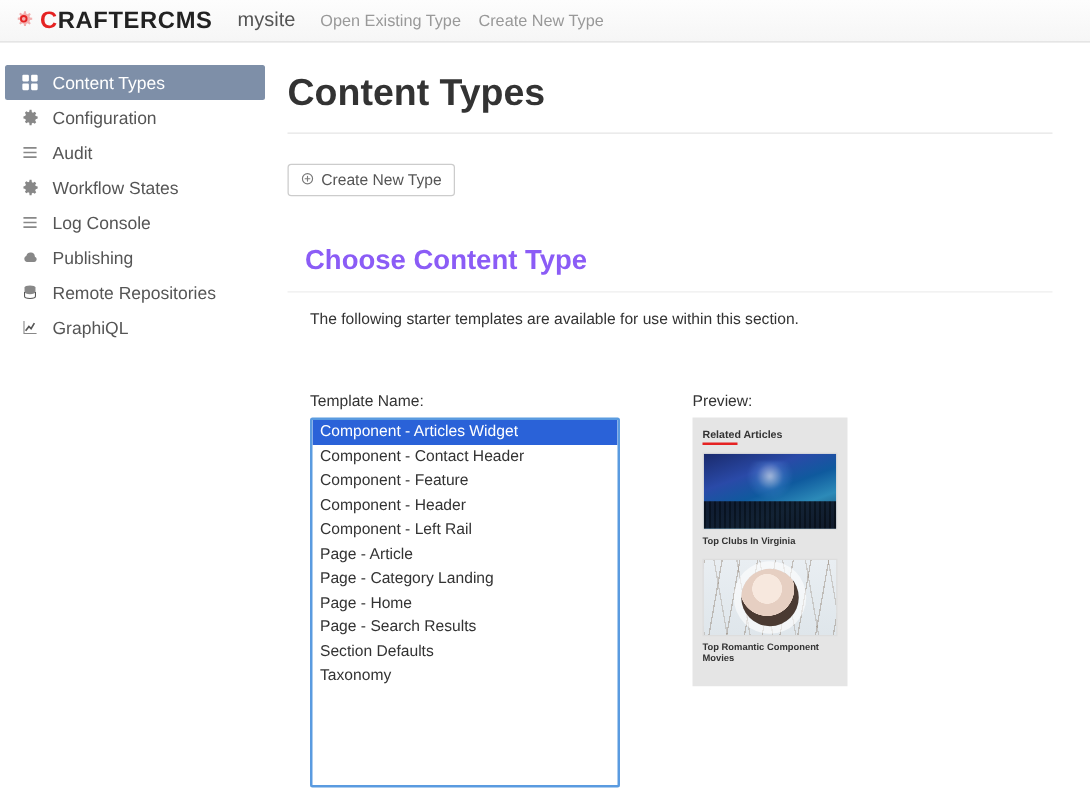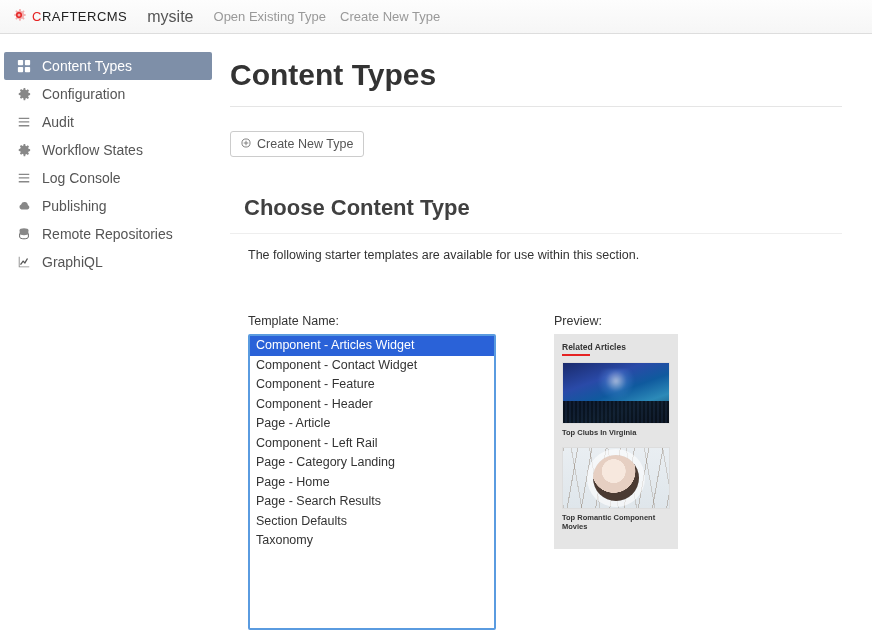--- a/index.html
+++ b/index.html
@@ -20,22 +20,22 @@
     padding: 0 10px;
     gap: 14px;
   }
   .logo {
     display: flex;
     align-items: center;
     gap: 4px;
   }
   .logo svg { width: 18px; height: 18px; }
   .logo-text {
-    font-weight: 400;
-    font-size: 13px;
+    font-weight: 700;
+    font-size: 19px;
     letter-spacing: 0.5px;
     font-family: Arial, sans-serif;
   }
   .logo-c { color: #e52222; }
   .logo-r { color: #222; }
   .site-name {
     color: #555;
     font-size: 16px;
     margin-left: 6px;
     margin-right: 6px;
@@ -102,21 +102,21 @@
     cursor: pointer;
   }
   .create-btn svg { width: 10px; height: 10px; }
 
   .dialog {
     margin-top: 30px;
   }
   .dialog-title {
     font-size: 22px;
     font-weight: 700;
-    color: #404040;
+    color: #8b5cf6;
     padding: 8px 14px 12px 14px;
     border-bottom: 1px solid #eee;
   }
   .dialog-desc {
     font-size: 12.5px;
     color: #333;
     padding: 14px 18px 16px 18px;
   }
   .dialog-body {
     display: flex;
@@ -353,25 +353,25 @@
 
     <div class="dialog">
       <div class="dialog-title">Choose Content Type</div>
       <div class="dialog-desc">The following starter templates are available for use within this section.</div>
 
       <div class="dialog-body">
         <div class="col-left">
           <div class="field-label">Template Name:</div>
           <ul class="listbox" id="template-list" tabindex="0">
               <li class="selected">Component - Articles Widget</li>
-              <li>Component - Contact Widget</li>
+              <li>Component - Contact Header</li>
               <li>Component - Feature</li>
               <li>Component - Header</li>
+              <li>Component - Left Rail</li>
               <li>Page - Article</li>
-              <li>Component - Left Rail</li>
               <li>Page - Category Landing</li>
               <li>Page - Home</li>
               <li>Page - Search Results</li>
               <li>Section Defaults</li>
               <li>Taxonomy</li>
             </ul>
         </div>
         <div class="col-right">
           <div class="field-label">Preview:</div>
           <div class="preview-box">

